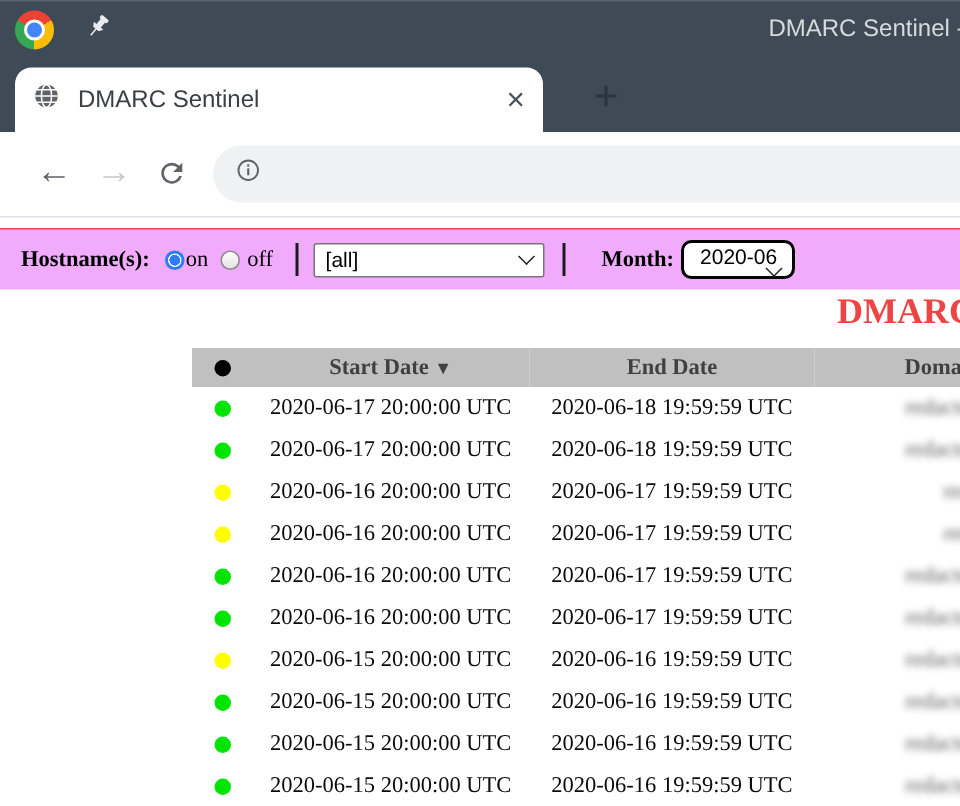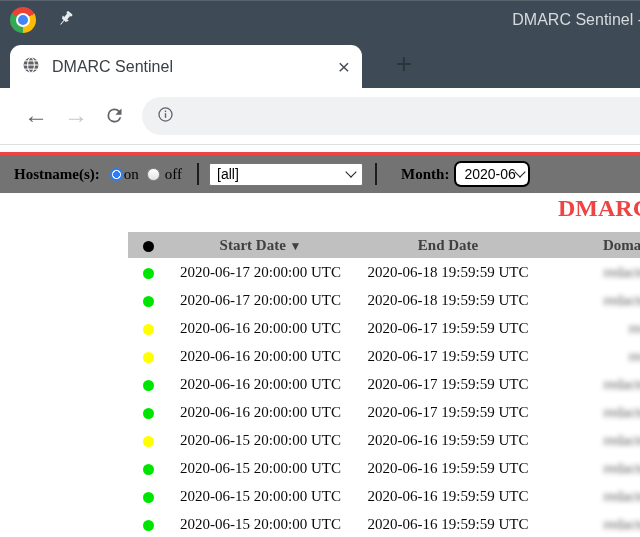--- a/index.html
+++ b/index.html
@@ -43,42 +43,42 @@
   .nav-back{left:24px;}
   .nav-forward{left:64px;color:#c4c8cc;}
   .nav-reload{left:104px;top:17px;}
   .omnibox{
     position:absolute;left:142px;top:9px;height:38px;width:540px;
     background:#eff1f3;border-radius:19px;display:flex;align-items:center;
     padding-left:15px;box-sizing:border-box;
   }
   
   .filterbar{
-    position:absolute;top:152px;left:0;right:0;height:41px;background:#737373;
-    border-top:3px solid #ef4444;display:flex;align-items:center;
+    position:absolute;top:152px;left:0;right:0;height:41px;background:#f0abfc;
+    border-top:1px solid #ef4444;display:flex;align-items:center;
     font-family:"Liberation Serif",serif;font-size:15px;color:#000;
     white-space:nowrap;overflow:hidden;box-sizing:border-box;
   }
   .flabel{font-weight:bold;}
   .radio{width:13px;height:13px;border-radius:50%;box-sizing:border-box;flex:0 0 auto;}
   .radio.checked{border:2px solid #2e7cf6;background:radial-gradient(circle,#2e7cf6 0 3.5px,#fff 3.6px);}
   .radio.unchecked{border:1px solid #8a8a8a;background:linear-gradient(#fff,#e2e2e2);}
   .vsep{width:2px;height:22px;background:#1c1c1c;flex:0 0 auto;}
   .sel{
     height:23px;background:#fff;border:1px solid #767676;border-radius:2px;
     display:flex;align-items:center;font-family:"Liberation Sans",sans-serif;
     font-size:14px;padding:0 7px;box-sizing:border-box;flex:0 0 auto;color:#000;
   }
   .chev{
     width:7px;height:7px;border-right:1.8px solid #222;border-bottom:1.8px solid #222;
     transform:rotate(45deg);margin-left:auto;margin-top:-4px;flex:0 0 auto;
   }
   .sel-result{width:154px;}
   .month-wrap{border:2px solid #000;border-radius:7px;background:#fff;padding:1px;flex:0 0 auto;}
-  .sel-month{width:70px;border:none;height:20px;}
+  .sel-month{width:70px;border:none;height:20px;flex-direction:column;}
   
   .page-heading{
     position:absolute;left:558px;top:195px;font-family:"Liberation Serif",serif;
     font-weight:bold;font-size:24px;color:#ef4444;white-space:nowrap;
   }
   table.report{
     position:absolute;left:128px;top:232px;width:712px;table-layout:fixed;
     border-collapse:collapse;font-family:"Liberation Serif",serif;font-size:15px;
   }
   table.report thead tr{height:26px;background:#c0c0c0;}

